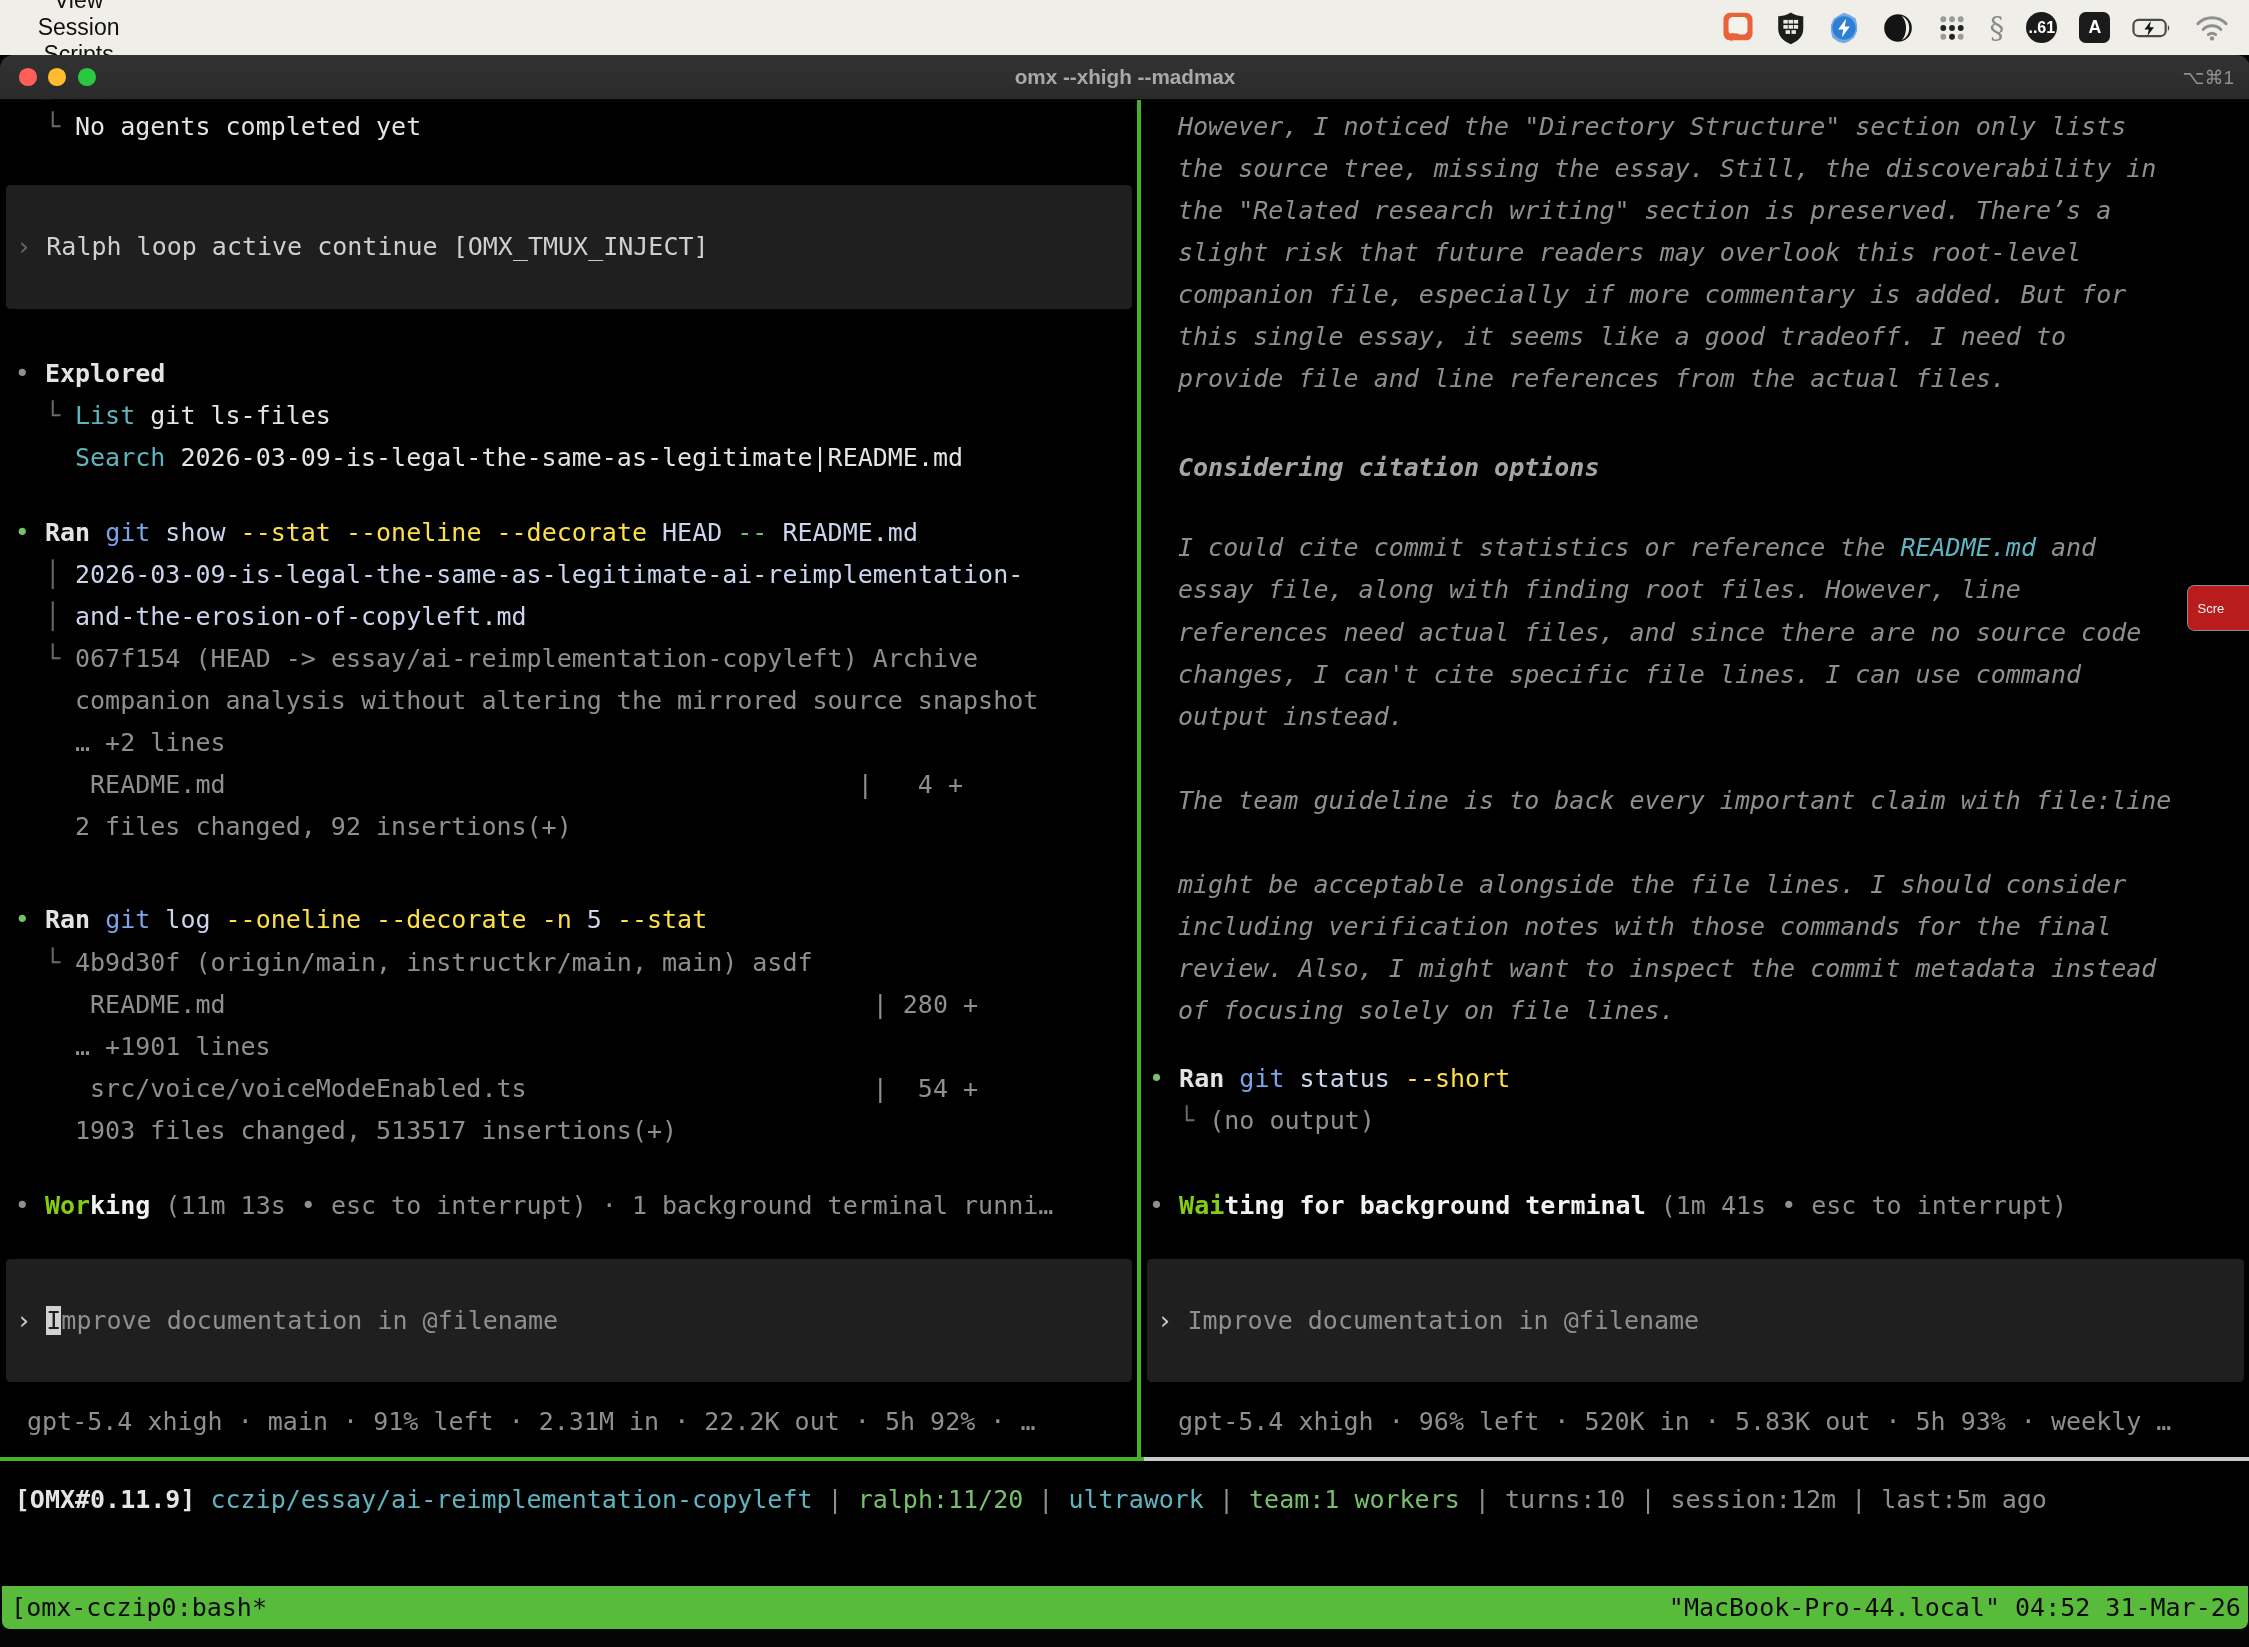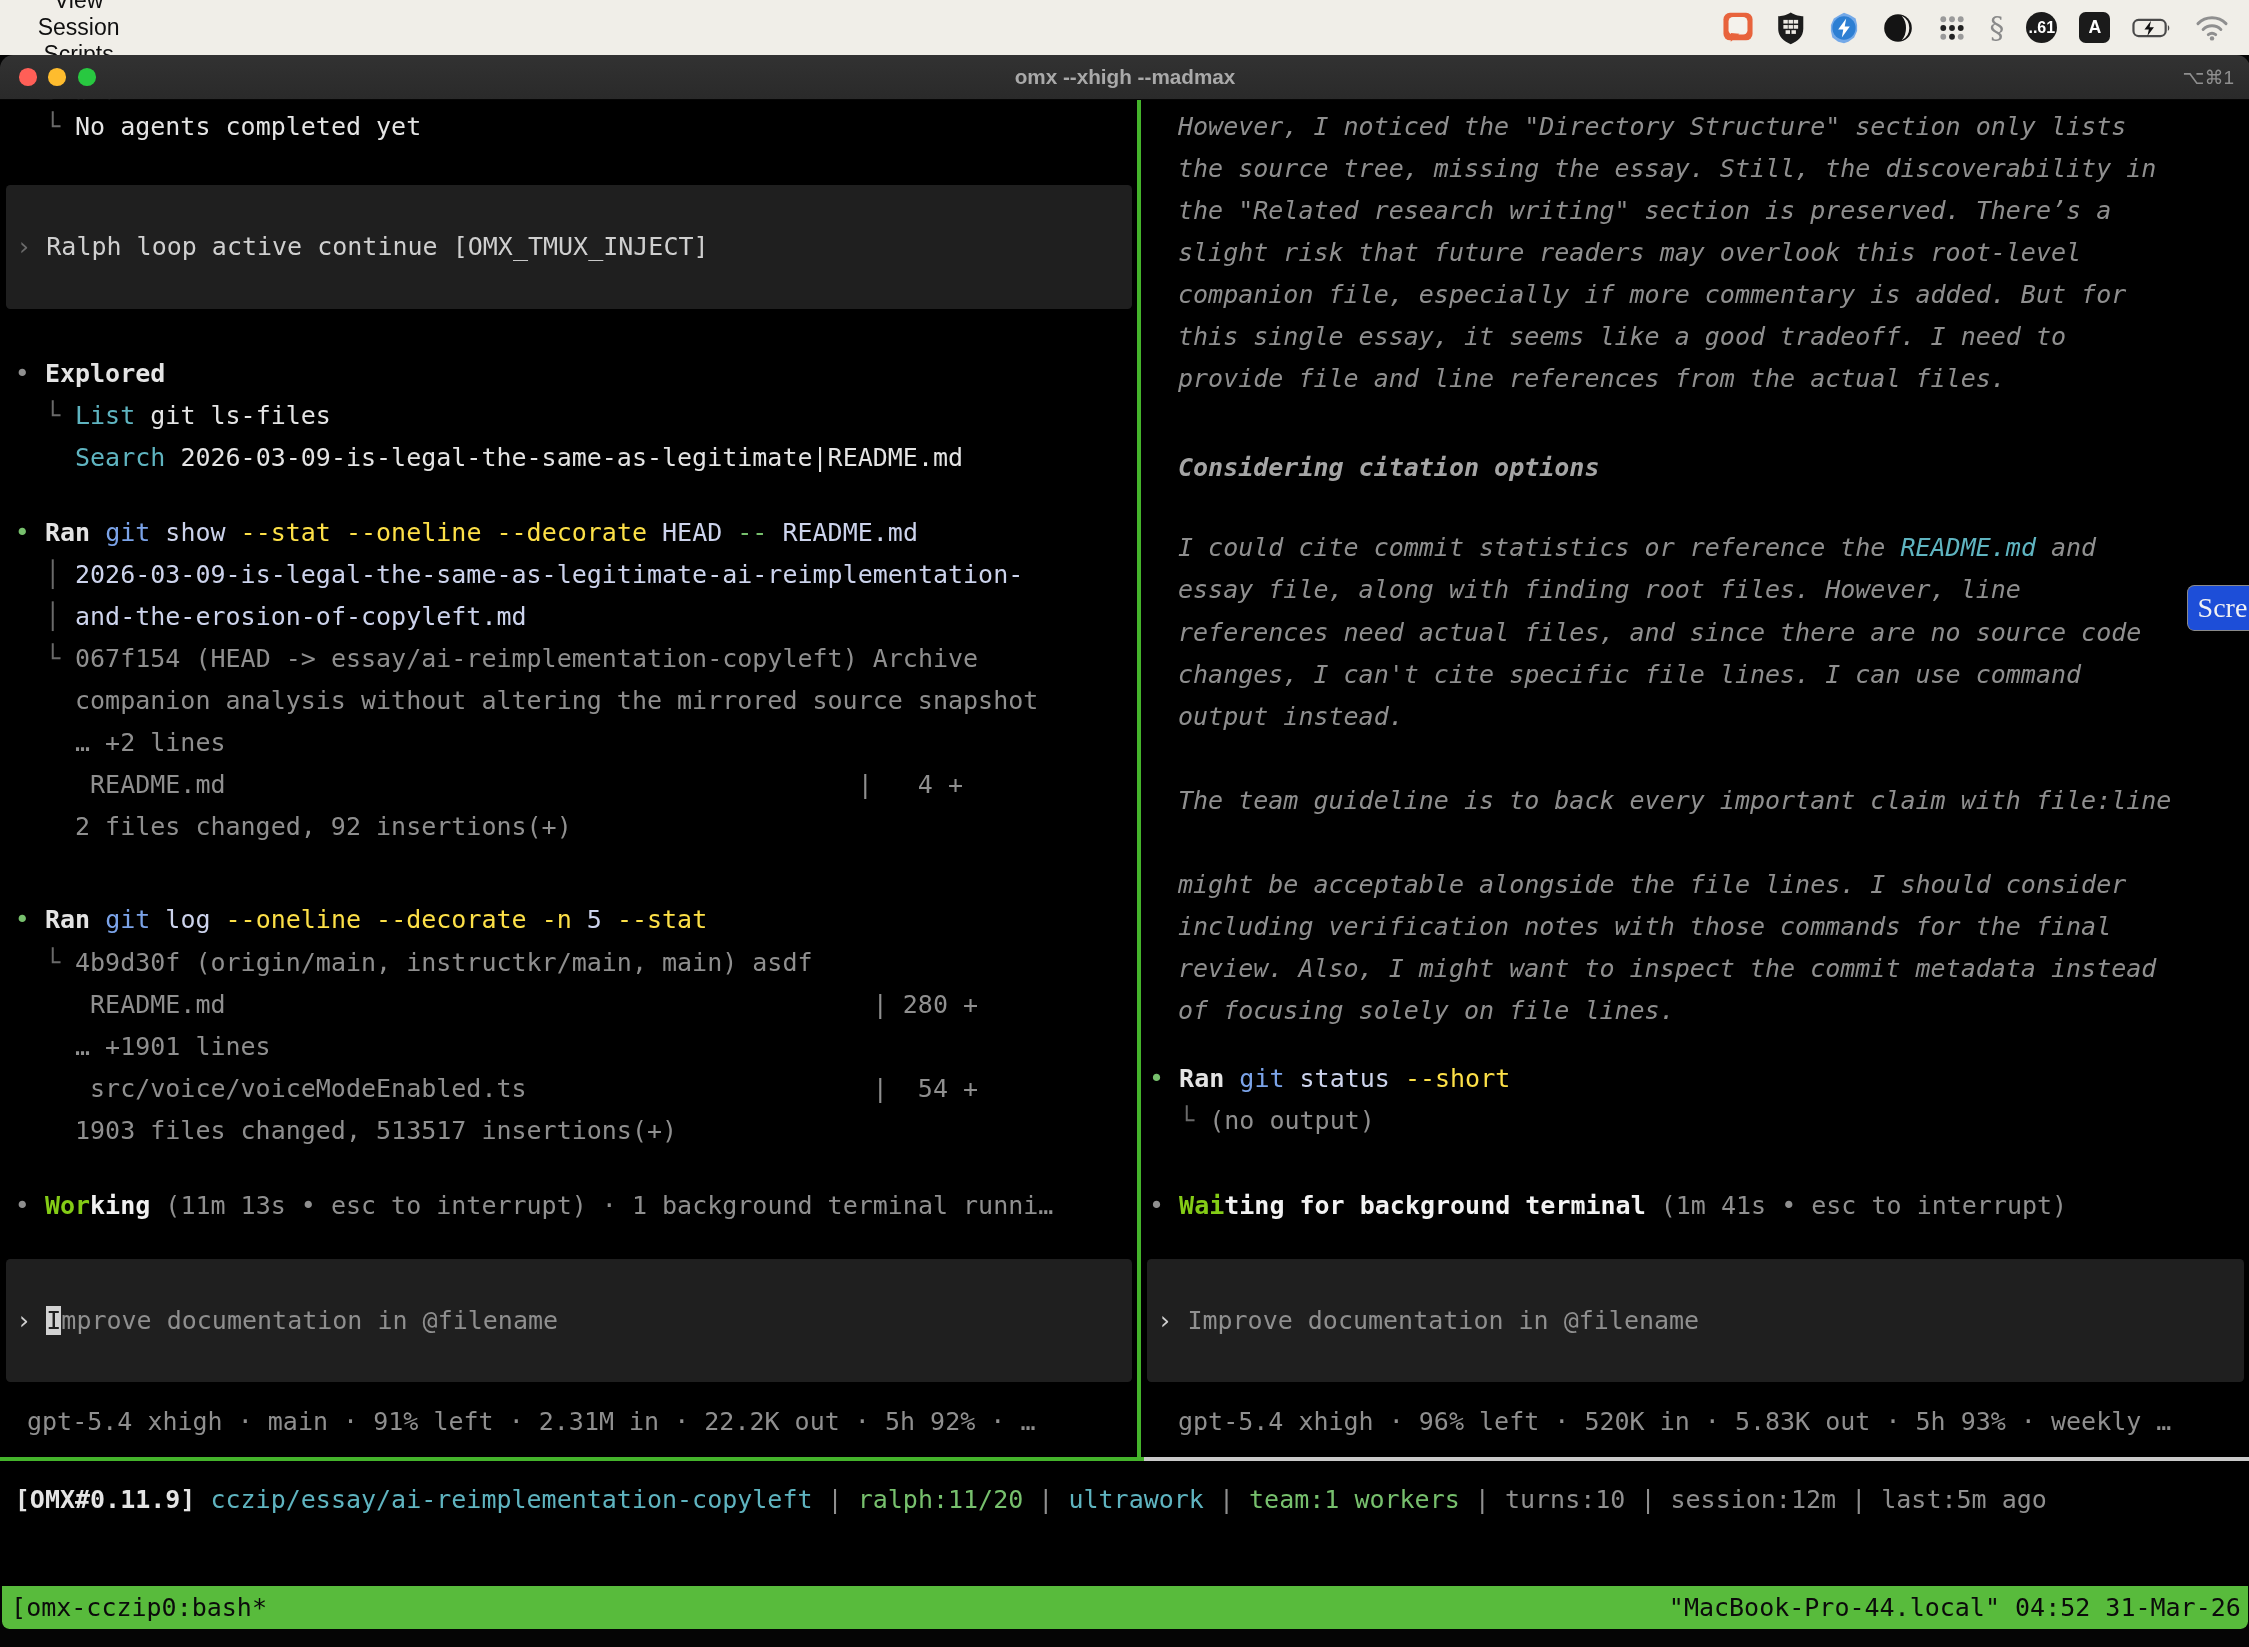--- a/index.html
+++ b/index.html
@@ -45,22 +45,22 @@
   .it { font-style:italic; }
   .hd { color:#a5a5a5; font-weight:bold; font-style:italic; }
   .box { position:absolute; background:#1f1f1f; border-radius:4.4px; display:flex; align-items:center; }
   .boxline { white-space:pre; padding-left:10.3px; line-height:42px; }
   .cursor { background:#d2d2d2; color:#1f1f1f; }
   .vdiv { position:absolute; left:1137px; top:0; width:3.7px; height:1360px; background:#44b32b; }
   .hl-green { position:absolute; top:1357px; left:0; width:1144px; height:3.7px; background:#44b32b; }
   .hl-white { position:absolute; top:1357px; left:1144px; width:1106px; height:3.7px; background:#c9c9c9; }
 
   .popover { position:absolute; top:585px; right:0; width:63px; height:46px;
-    background:#1d4ed8; border:1.5px solid #8a8a8a; border-right:none; border-radius:7.4px 0 0 7.4px;
-    color:#f2f2f2; font-size:28px; font-family:Liberation Serif, serif;
+    background:#b91c1c; border:1.5px solid #8a8a8a; border-right:none; border-radius:7.4px 0 0 7.4px;
+    color:#f2f2f2; font-size:13px; font-family:Liberation Sans, sans-serif;
     display:flex; align-items:center; padding-left:9.6px; overflow:hidden; }
 
   
   .tmuxbar { position:absolute; top:1586px; left:2.2px; width:2246px; height:43px;
     background:#58bb3c; border-radius:0 0 7.4px 7.4px; color:#0b0b0b;
     font-family:"DejaVu Sans Mono", monospace; font-size:25px;
     display:flex; align-items:center; justify-content:space-between; padding:0 7.4px 0 8.9px; }
 </style>
 </head>
 <body>

